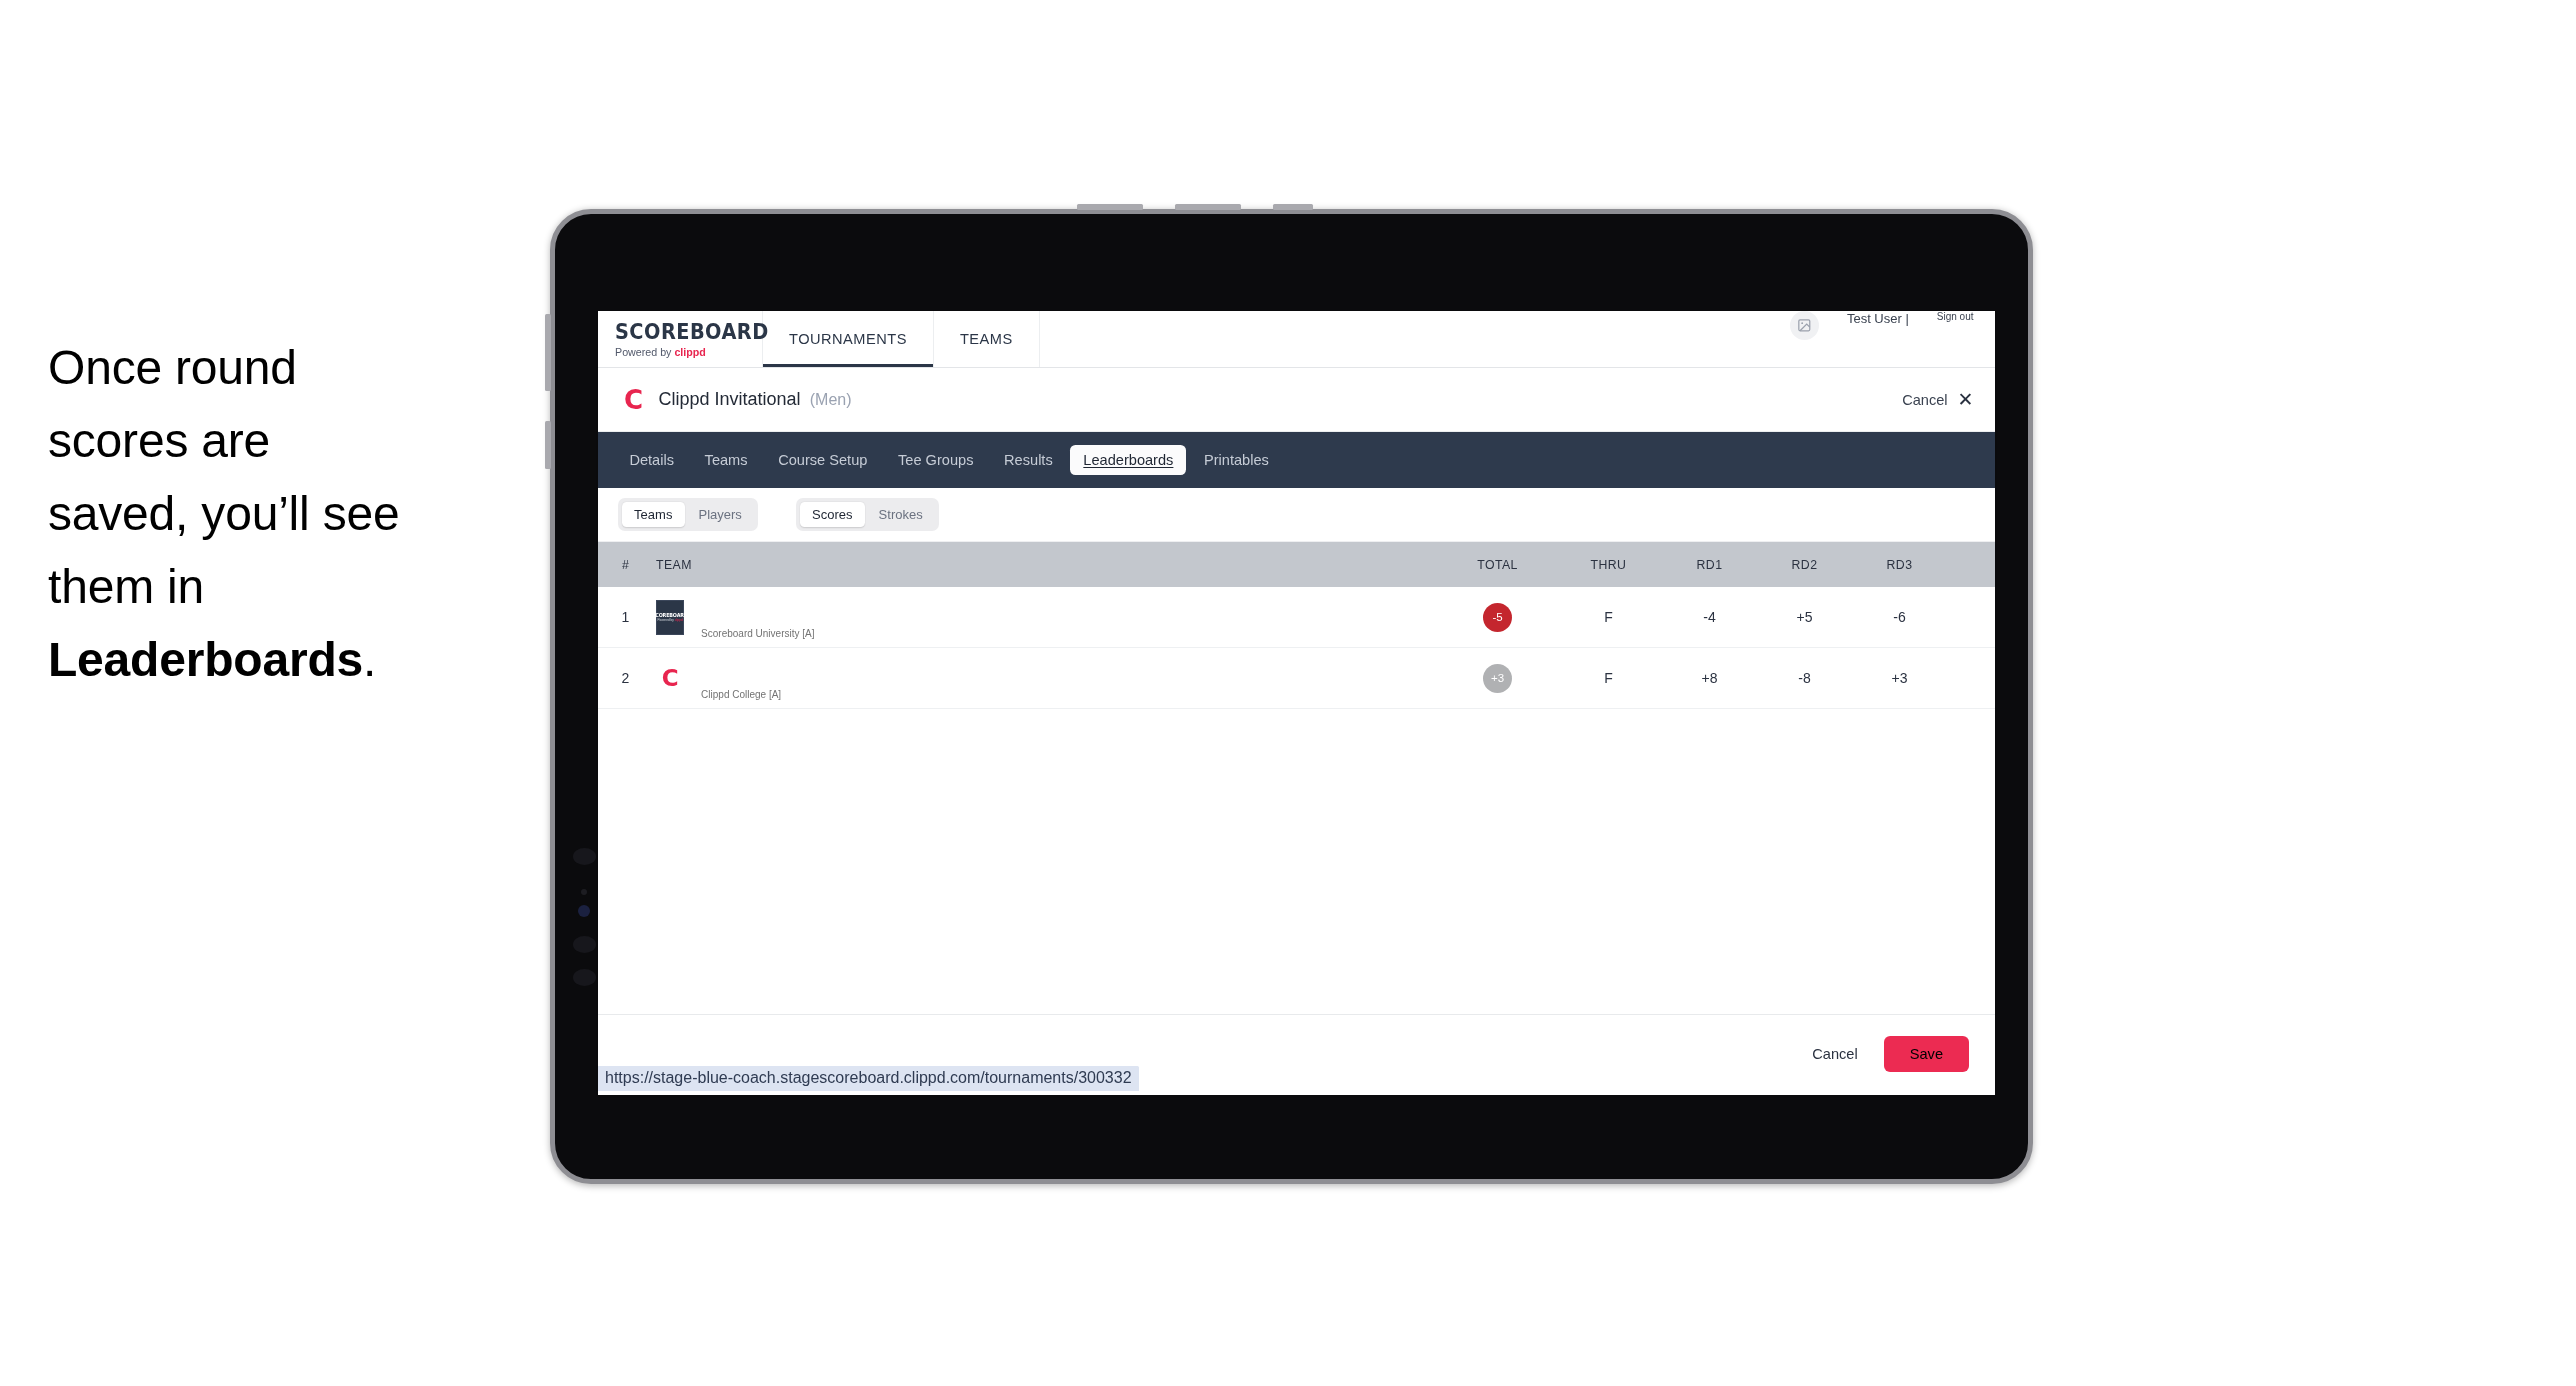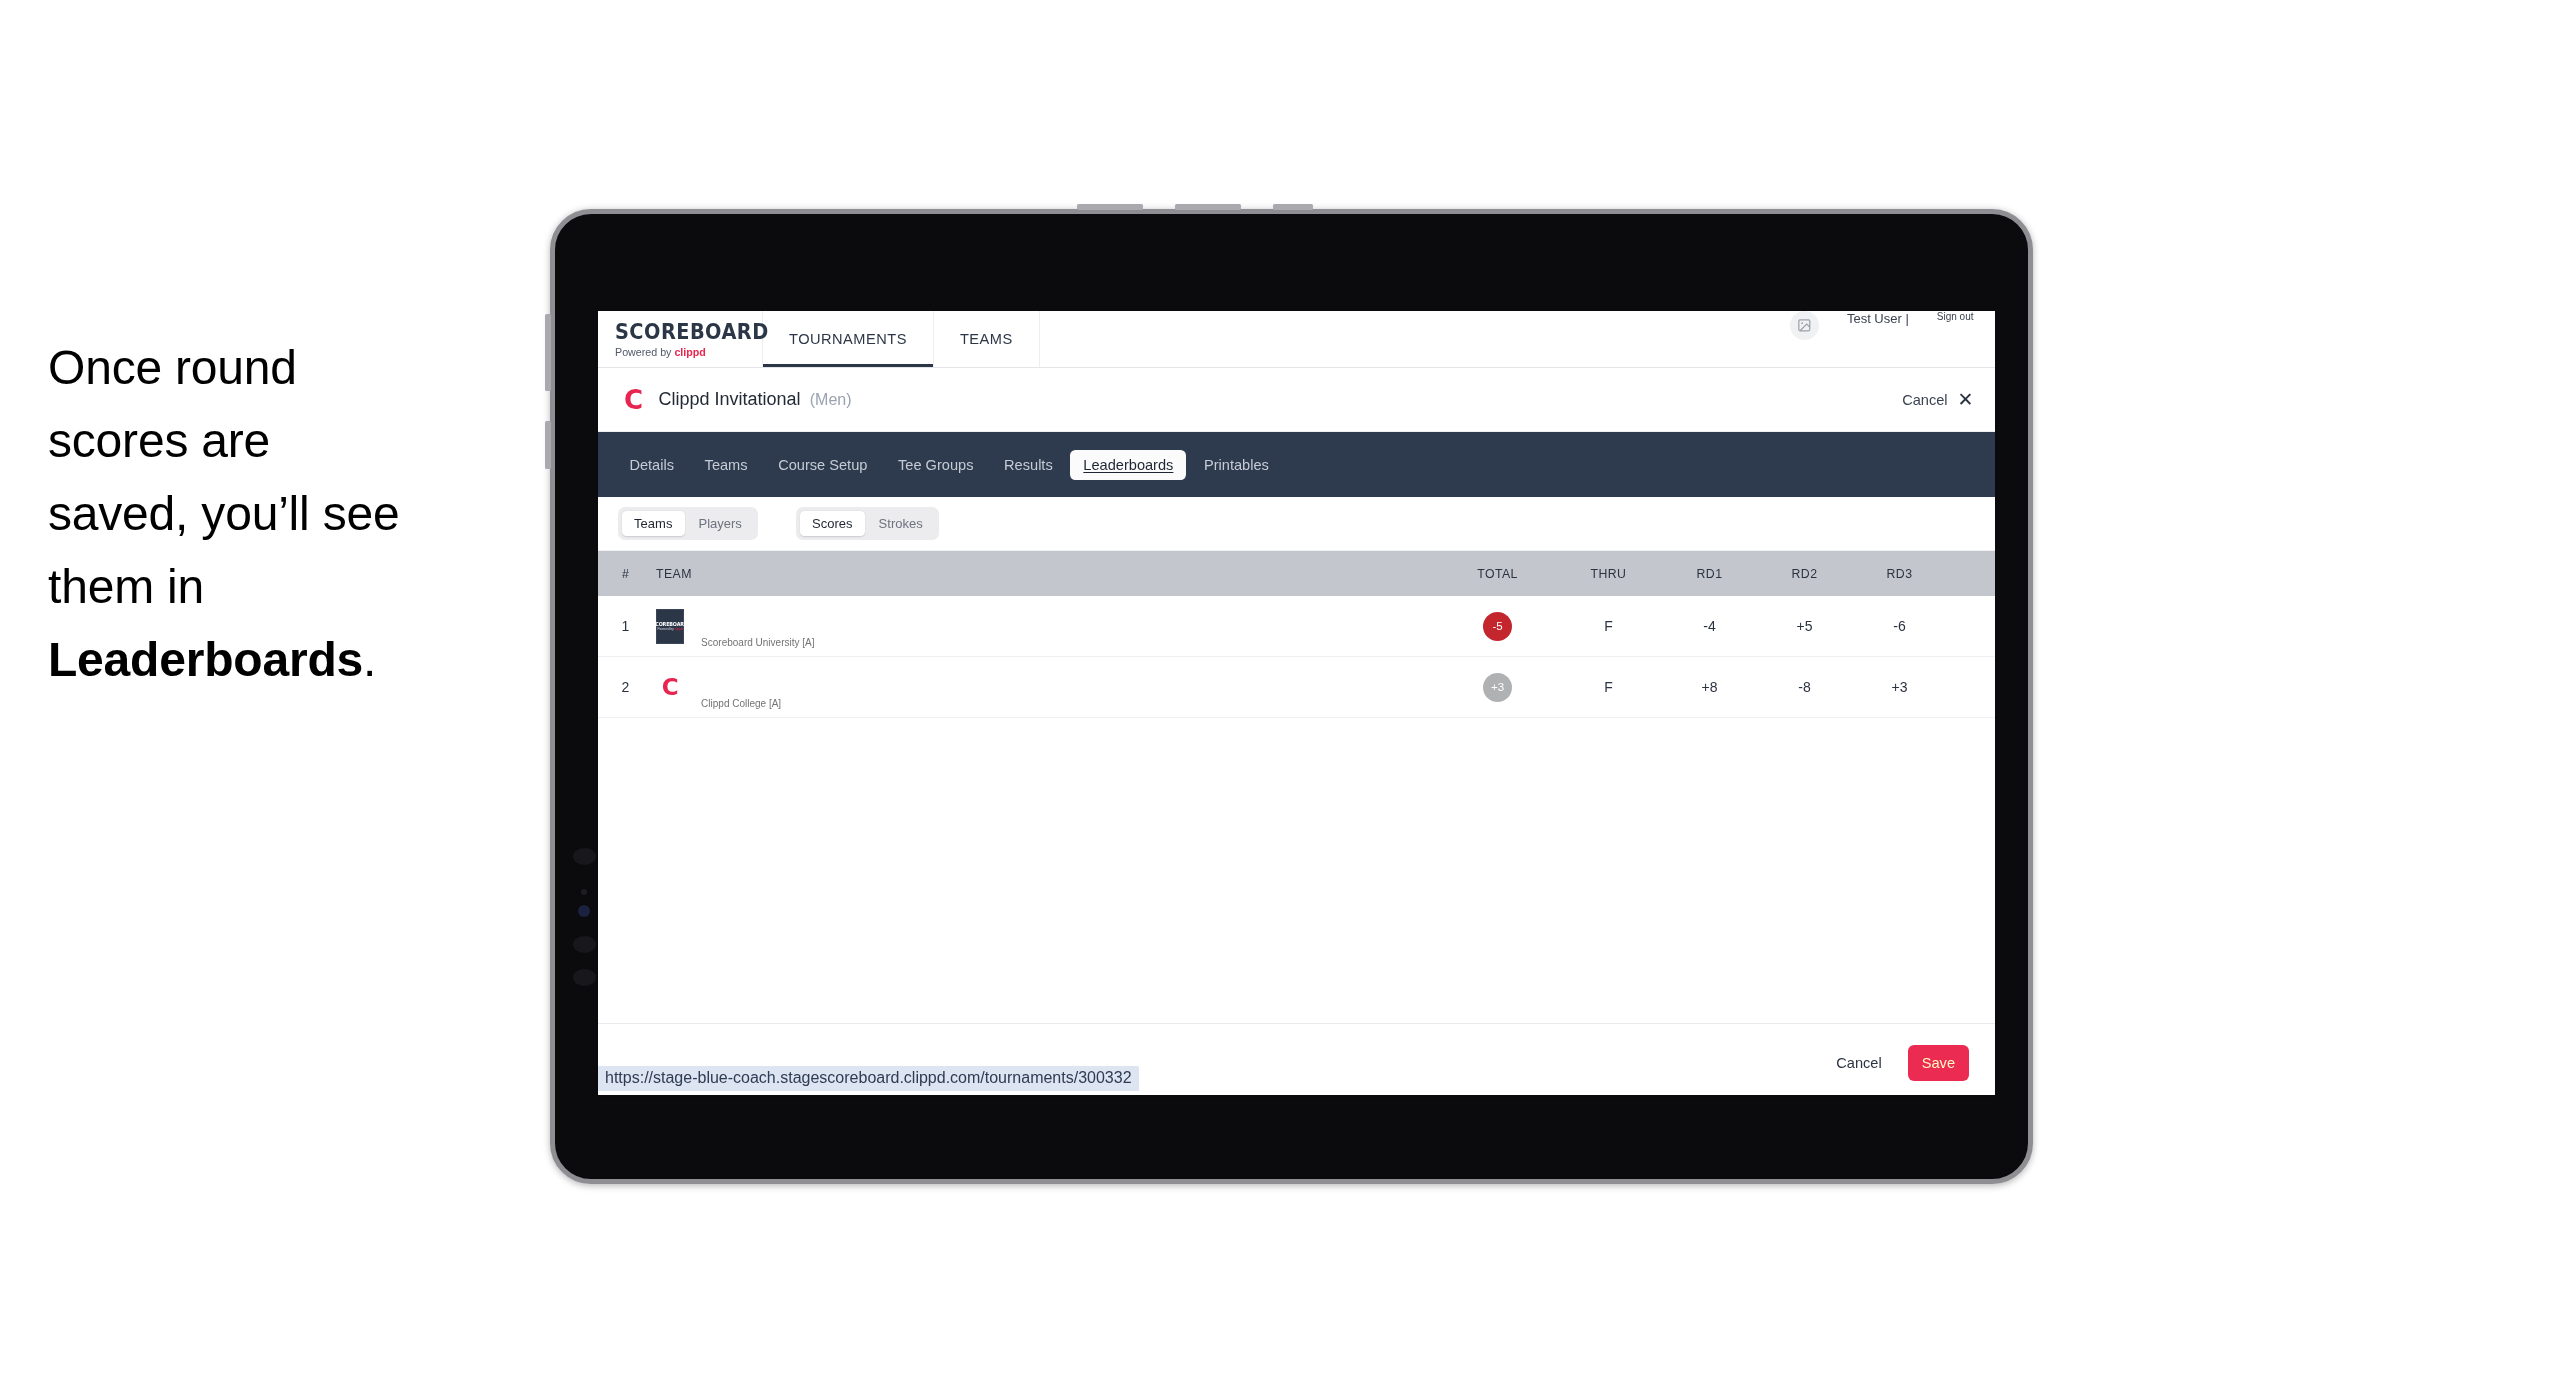--- a/index.html
+++ b/index.html
@@ -147,21 +147,21 @@
   }
   .dlg-title { font-size: 18px; color: #232a36; }
   .dlg-sub { font-size: 16px; color: #9aa2b1; margin-left: 9.2px; }
   .dlg-head .spacer { flex: 1; }
   .cancel-x { display: flex; align-items: center; gap: 10px; cursor: pointer; }
   .cancel-x .lbl { font-size: 14.6px; color: #3a4250; }
   .cancel-x .xg { font-size: 19px; color: #2b3241; line-height: 1; }
 
   
   .sectabs {
-    height: 65px;
+    height: 56px;
     background: #2e3a4d;
     display: flex; align-items: center;
     padding-left: 18.4px;
     gap: 4.6px;
   }
   .sectab {
     font-size: 14.6px;
     color: #c6ccd6;
     padding: 7px 13px;
     border-radius: 5.4px;
@@ -281,24 +281,24 @@
     display: flex; align-items: center; justify-content: flex-end;
     gap: 26px; padding-right: 26px;
   }
   .btn-cancel {
     font-size: 14.6px; color: #2b3241;
     background: none; border: none;
     cursor: pointer;
     font-family: "Liberation Sans", sans-serif;
   }
   .btn-save {
-    font-size: 14.6px; color: #fef9c3;
+    font-size: 14.6px; color: #000000;
     background: #ec2b52;
     border: none; border-radius: 6.1px;
-    padding: 10px 14px;
+    padding: 10px 26px;
     cursor: pointer;
     font-family: "Liberation Sans", sans-serif;
   }
 
   .statusbar {
     position: absolute;
     left: 0; bottom: 4px;
     background: #dde4f2;
     color: #2f3b52;
     font-size: 16px;

